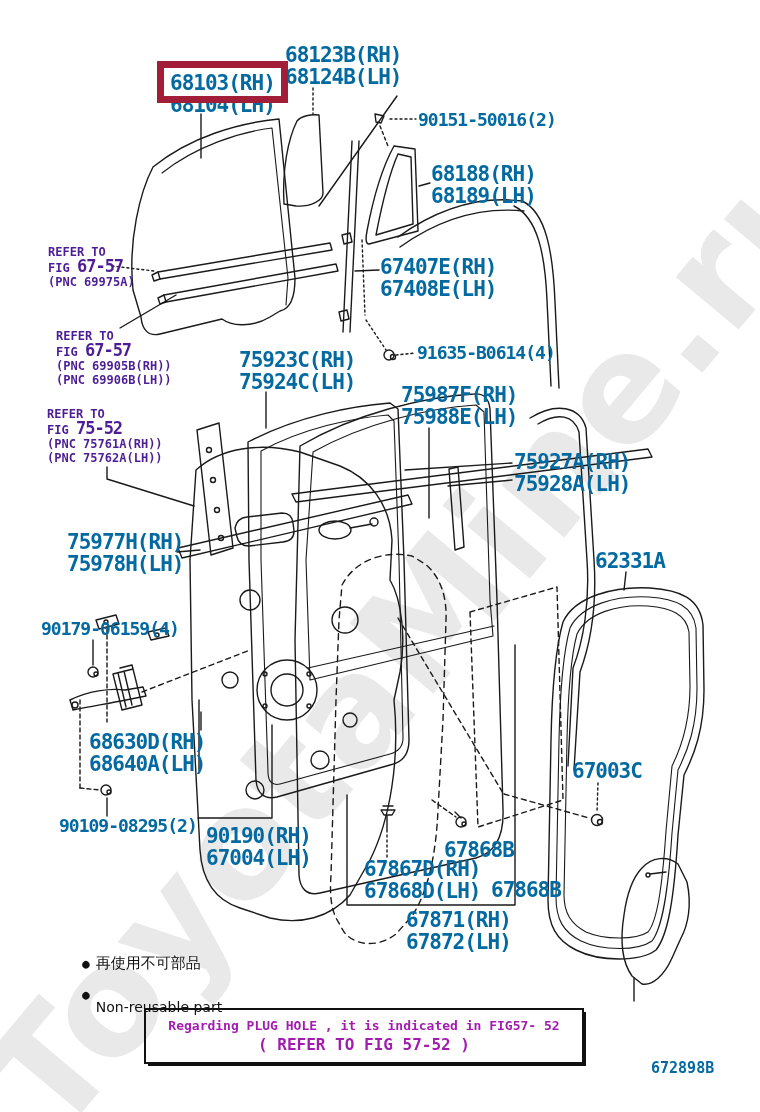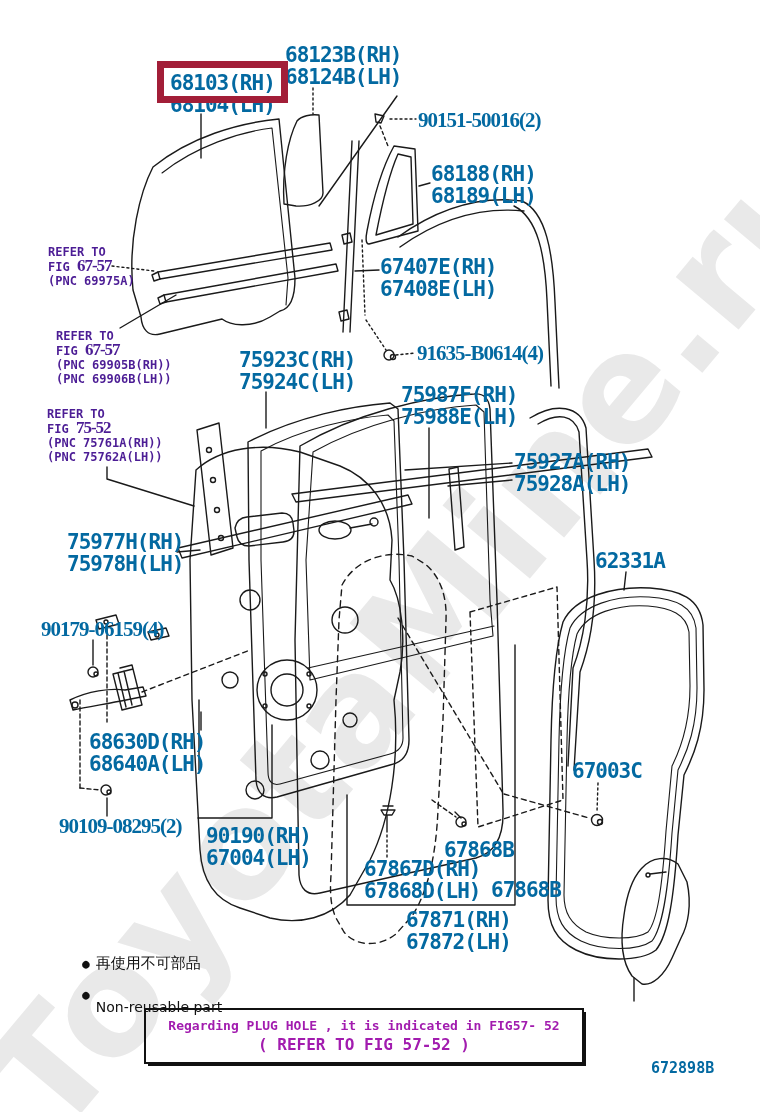--- a/index.html
+++ b/index.html
@@ -4,25 +4,25 @@
 <style>
   html,body{margin:0;padding:0;background:#fff;}
   #stage{position:relative;width:760px;height:1112px;background:#ffffff;overflow:hidden;
          font-family:"DejaVu Sans Mono",monospace;}
   .wm{position:absolute;left:-40px;top:1060px;z-index:1;
       font:700 150px/150px "DejaVu Sans",sans-serif;color:#e9e9e9;letter-spacing:2px;
       transform:rotate(-50deg);transform-origin:0 0;white-space:nowrap;}
   svg.art{position:absolute;left:0;top:0;z-index:2;}
   .lbl{position:absolute;z-index:4;color:#0369a1;white-space:nowrap;
        font:700 21px/22px "DejaVu Sans Mono",monospace;letter-spacing:-1px;}
-  .lbl.sm{font-size:21px;line-height:18px;font-family:Liberation Serif, serif;}
+  .lbl.sm{font-size:18px;line-height:18px;}
   .lbl.xs{font-size:15px;line-height:16px;letter-spacing:0;}
   .refer{position:absolute;z-index:4;color:#4c1d95;white-space:nowrap;
          font:700 12px/14px "DejaVu Sans Mono",monospace;}
-  .refer .fig{font-size:17px;letter-spacing:-1px;font-family:Liberation Serif, serif;}
+  .refer .fig{font-size:17px;letter-spacing:-1px;}
   .redbox{position:absolute;left:157px;top:61px;width:117px;height:28px;
           border:7px solid #a21e38;z-index:5;}
   .bdot{font-size:19px;vertical-align:1px;margin-right:1px;}
   .legend{position:absolute;left:82px;top:954px;z-index:4;color:#111;}
   .legend .row{display:flex;align-items:center;gap:6px;}
   .legend .jp{font:400 15px/19px "DejaVu Sans",sans-serif;}
   .legend .en{font:400 14px/18px "DejaVu Sans",sans-serif;margin-top:25px;}
   .legend .dot{font-size:13px;}
   .notebox{position:absolute;left:144px;top:1008px;width:436px;height:46px;z-index:4;
            border:2px solid #111;box-shadow:3px 3px 0 -1px #111;text-align:center;

